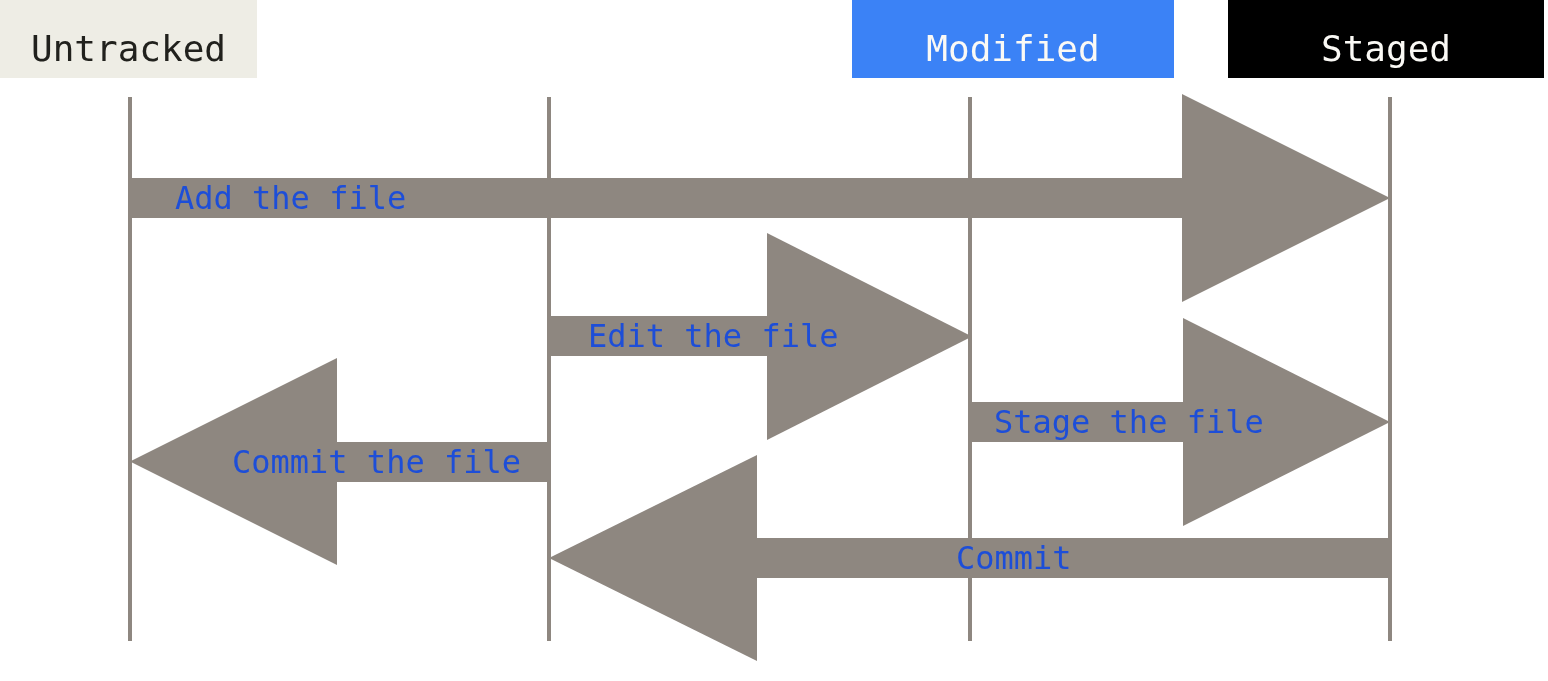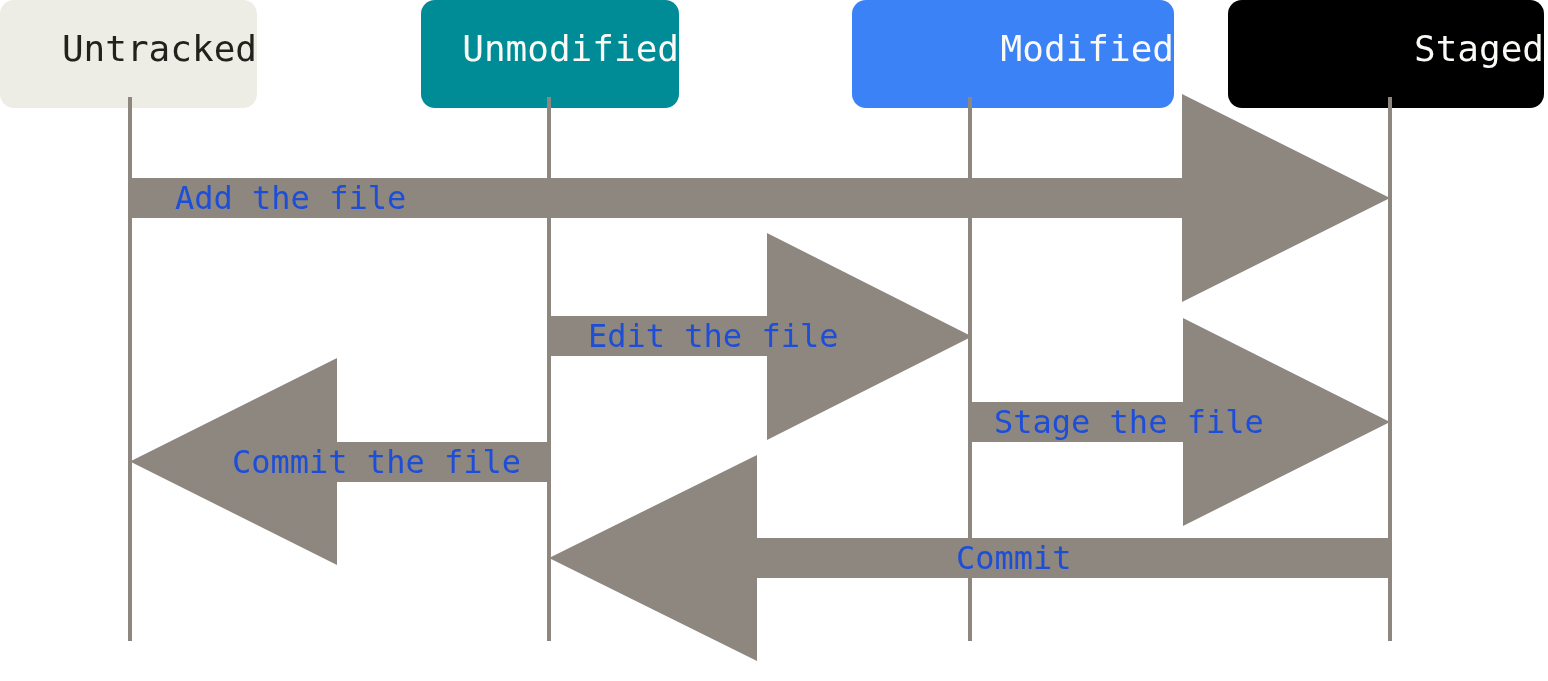--- a/index.html
+++ b/index.html
@@ -2,22 +2,22 @@
 <html><head>
 <meta charset="utf-8">
 <style>
   html,body{margin:0;padding:0;background:#ffffff;}
   .canvas{
     position:relative;width:1548px;height:681px;background:#ffffff;overflow:hidden;
     font-family:"DejaVu Sans Mono","Liberation Mono",monospace;
   }
   
   .state-box{
-    position:absolute;top:0;height:108px;line-height:97px;text-align:right;
-    font-size:36px;letter-spacing:0;white-space:nowrap;border-radius:14px;
+    position:absolute;top:0;height:78px;line-height:97px;text-align:center;
+    font-size:36px;letter-spacing:0;white-space:nowrap;
   }
   .box-untracked{left:0;width:257px;background:#EEEDE5;color:#21211D;}
   .box-unmodified{left:421px;width:258px;background:#008C96;color:#FAF9F5;}
   .box-modified{left:845px;width:322px;background:#3b82f6;color:#FAF9F5;margin-left:7px;}
   .box-staged{left:1228px;width:316px;background:#000000;color:#FAF9F5;}
   
   .lifeline{position:absolute;top:97px;height:544px;width:4px;background:#8E8780;z-index:1;}
   .ll-untracked{left:128px;}
   .ll-unmodified{left:547px;}
   .ll-modified{left:968px;}
@@ -53,23 +53,20 @@
   .commit-label{left:956px;top:538px;}
 </style>
 </head>
 <body>
 
 <div class="canvas">
 
   <div class="state-box box-untracked">
     <span>Untracked</span>
   </div>
-  <div class="state-box box-unmodified">
-    <span>Unmodified</span>
-  </div>
   <div class="state-box box-modified">
     <span>Modified</span>
   </div>
   <div class="state-box box-staged">
     <span>Staged</span>
   </div>
 
   <div class="lifeline ll-untracked"></div>
   <div class="lifeline ll-unmodified"></div>
   <div class="lifeline ll-modified"></div>

